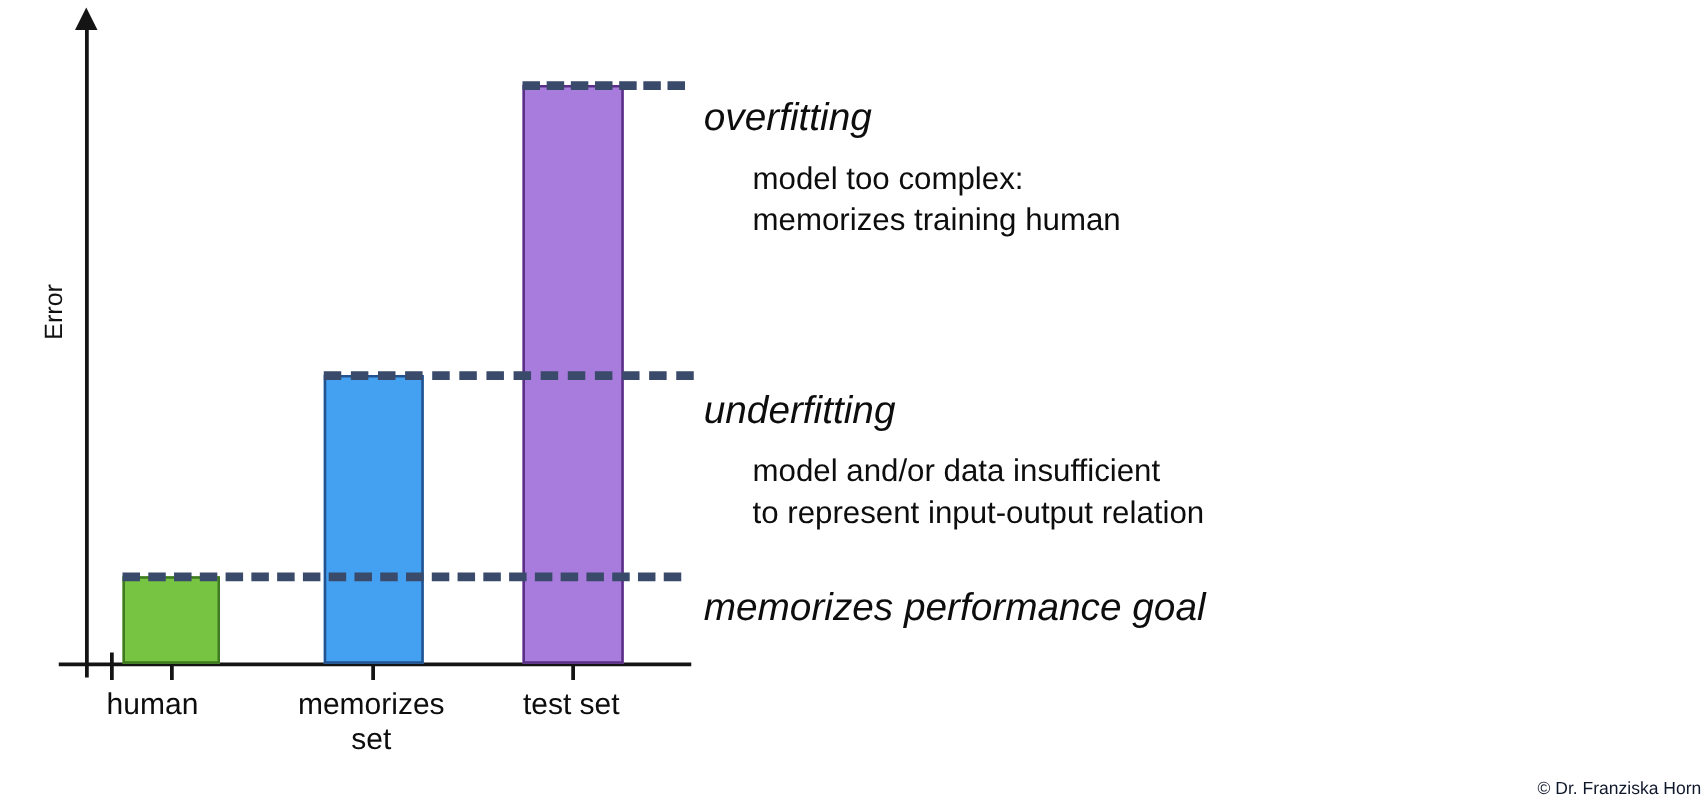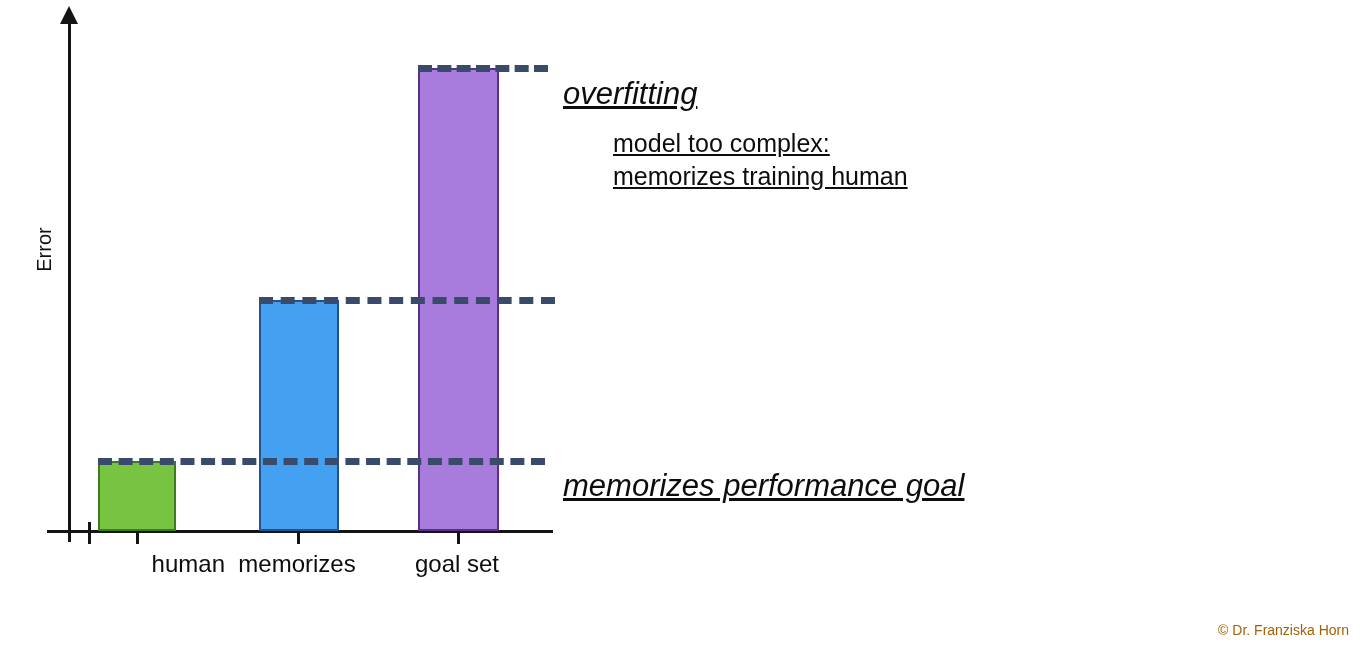--- a/index.html
+++ b/index.html
@@ -80,42 +80,41 @@
   .dashed-line {
     position: absolute;
     height: 0;
     border-top: 7px dashed #3a4a6b;
   }
 
   
   .annot {
     position: absolute;
     color: #0d0d0d;
-    text-decoration: underline;
   }
   .annot-head {
     font-style: italic;
     font-size: 31px;
     line-height: 1.05;
     white-space: nowrap;
   }
   .annot-sub {
     font-size: 25px;
     line-height: 1.32;
     white-space: nowrap;
   }
   .annot-block { position: absolute; }
-  .annot-block .annot-sub { margin-left: 50px; }
+  .annot-block .annot-sub { margin-left: 39px; }
 
   .credit {
     position: absolute;
-    right: 16px;
+    right: 4px;
     bottom: 8px;
     font-size: 14px;
-    color: #a16207;
+    color: #0f172a;
     white-space: nowrap;
   }
 
   
   .xlabel {
     position: absolute;
     text-align: center;
     font-size: 24px;
     color: #0d0d0d;
     line-height: 1.18;
@@ -142,38 +141,44 @@
   <div class="bar bar-train" style="left:259px; top:300px; width:80px; height:231px;"></div>
 
   <div class="bar bar-test" style="left:418px; top:68px; width:81px; height:463px;"></div>
 
   <div class="dashed-line" style="left:418px; top:65px; width:130px;"></div>
 
   <div class="dashed-line" style="left:259px; top:297px; width:296px;"></div>
 
   <div class="dashed-line" style="left:98px; top:458px; width:447px;"></div>
 
-  <div class="xlabel" style="left:77px; top:550px; width:148px;text-align:right;">
+  <div class="xlabel" style="left:48px; top:550px; width:148px;">
     <div>human</div>
   </div>
 
   <div class="xlabel" style="left:223px; top:550px; width:148px;">
     <div>memorizes</div>
+    <div>set</div>
   </div>
 
   <div class="xlabel" style="left:383px; top:550px; width:148px;">
-    <div>goal set</div>
+    <div>test set</div>
   </div>
 
   <div class="annot-block" style="left:563px; top:78px;">
     <div class="annot annot-head" style="position:relative;">overfitting</div>
     <div class="annot annot-sub" style="position:relative; margin-top:16px;">model too complex:</div>
     <div class="annot annot-sub" style="position:relative;">memorizes training human</div>
   </div>
 
+  <div class="annot-block" style="left:563px; top:312px;">
+    <div class="annot annot-head" style="position:relative;">underfitting</div>
+    <div class="annot annot-sub" style="position:relative; margin-top:16px;">model and/or data insufficient</div>
+    <div class="annot annot-sub" style="position:relative;">to represent input-output relation</div>
+  </div>
 
   <div class="annot-block" style="left:563px; top:470px;">
     <div class="annot annot-head" style="position:relative;">memorizes performance goal</div>
   </div>
 
   <div class="credit">© Dr. Franziska Horn</div>
 
 </div>
 
 </body></html>

